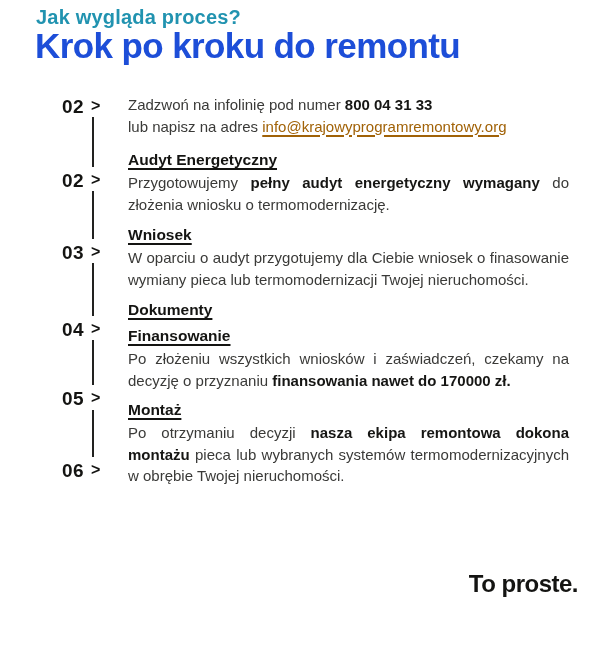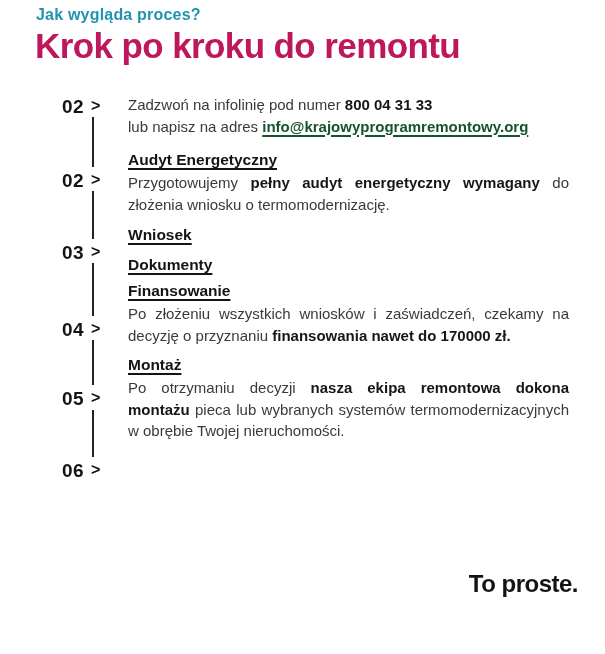--- a/index.html
+++ b/index.html
@@ -8,27 +8,27 @@
     width: 605px; height: 654px; overflow: hidden;
     background: #ffffff;
     font-family: "Liberation Sans", sans-serif;
     color: #1d1d1b;
     -webkit-font-smoothing: antialiased;
   }
   .page { position: relative; width: 605px; height: 654px; background: #ffffff; }
 
   .eyebrow {
     position: absolute; left: 36px; top: 6px;
-    font-size: 16px; font-weight: 700; letter-spacing: .2px;
+    font-size: 20px; font-weight: 700; letter-spacing: .2px;
     color: #2193B0;
   }
   .title {
     position: absolute; left: 35px; top: 26px; margin: 0;
     font-size: 35px; font-weight: 700; letter-spacing: -0.6px;
-    color: #be185d;
+    color: #1d4ed8;
   }
 
   
   .rail-num {
     position: absolute; left: 62px;
     display: flex; align-items: center; gap: 7px;
     font-size: 19px; font-weight: 700; color: #141412;
     line-height: 20px; letter-spacing: .4px;
   }
   .rail-num .chev { font-size: 16px; font-weight: 700; transform: translateY(-1px); }
@@ -41,21 +41,21 @@
     display: inline; font-size: 15.5px; font-weight: 700; color: #141412;
     text-decoration: underline; text-underline-offset: 3px; text-decoration-thickness: 1.5px;
   }
   .step-body {
     margin: 0; font-size: 15px; line-height: 21.5px;
     color: #3a3a38; text-align: justify;
   }
   .step-body .line { text-align: left; }
   .b { font-weight: 700; color: #161614; }
   .link {
-    font-weight: 700; color: #14532d; cursor: pointer;
+    font-weight: 400; color: #a16207; cursor: pointer;
     text-decoration: underline; text-underline-offset: 3px; text-decoration-thickness: 1.5px;
   }
   .s1 { margin-bottom: 12px; }
   .s2 { margin-bottom: 9px; }
   .s3 { margin-bottom: 9px; }
   .s4 { margin-bottom: 5px; }
   .s5 { margin-bottom: 8px; }
 
   .closing {
     position: absolute; right: 27px; top: 570px;
@@ -111,20 +111,21 @@
       </div>
     </section>
 
     <section class="step s2">
       <div class="step-head"><span class="step-title">Audyt Energetyczny</span></div>
       <p class="step-body"><span>Przygotowujemy </span><span class="b">pełny audyt energetyczny wymagany</span><span> do złożenia wniosku o termomodernizację.</span></p>
     </section>
 
     <section class="step s3">
       <div class="step-head"><span class="step-title">Wniosek</span></div>
+      <p class="step-body"><span>W oparciu o audyt przygotujemy dla Ciebie wniosek o finasowanie wymiany pieca lub termomodernizacji Twojej nieruchomości.</span></p>
     </section>
 
     <section class="step s4">
       <div class="step-head"><span class="step-title">Dokumenty</span></div>
     </section>
 
     <section class="step s5">
       <div class="step-head"><span class="step-title">Finansowanie</span></div>
       <p class="step-body"><span>Po złożeniu wszystkich wniosków i zaświadczeń, czekamy na decyzję o przyznaniu </span><span class="b">finansowania nawet do 170000 zł.</span></p>
     </section>

